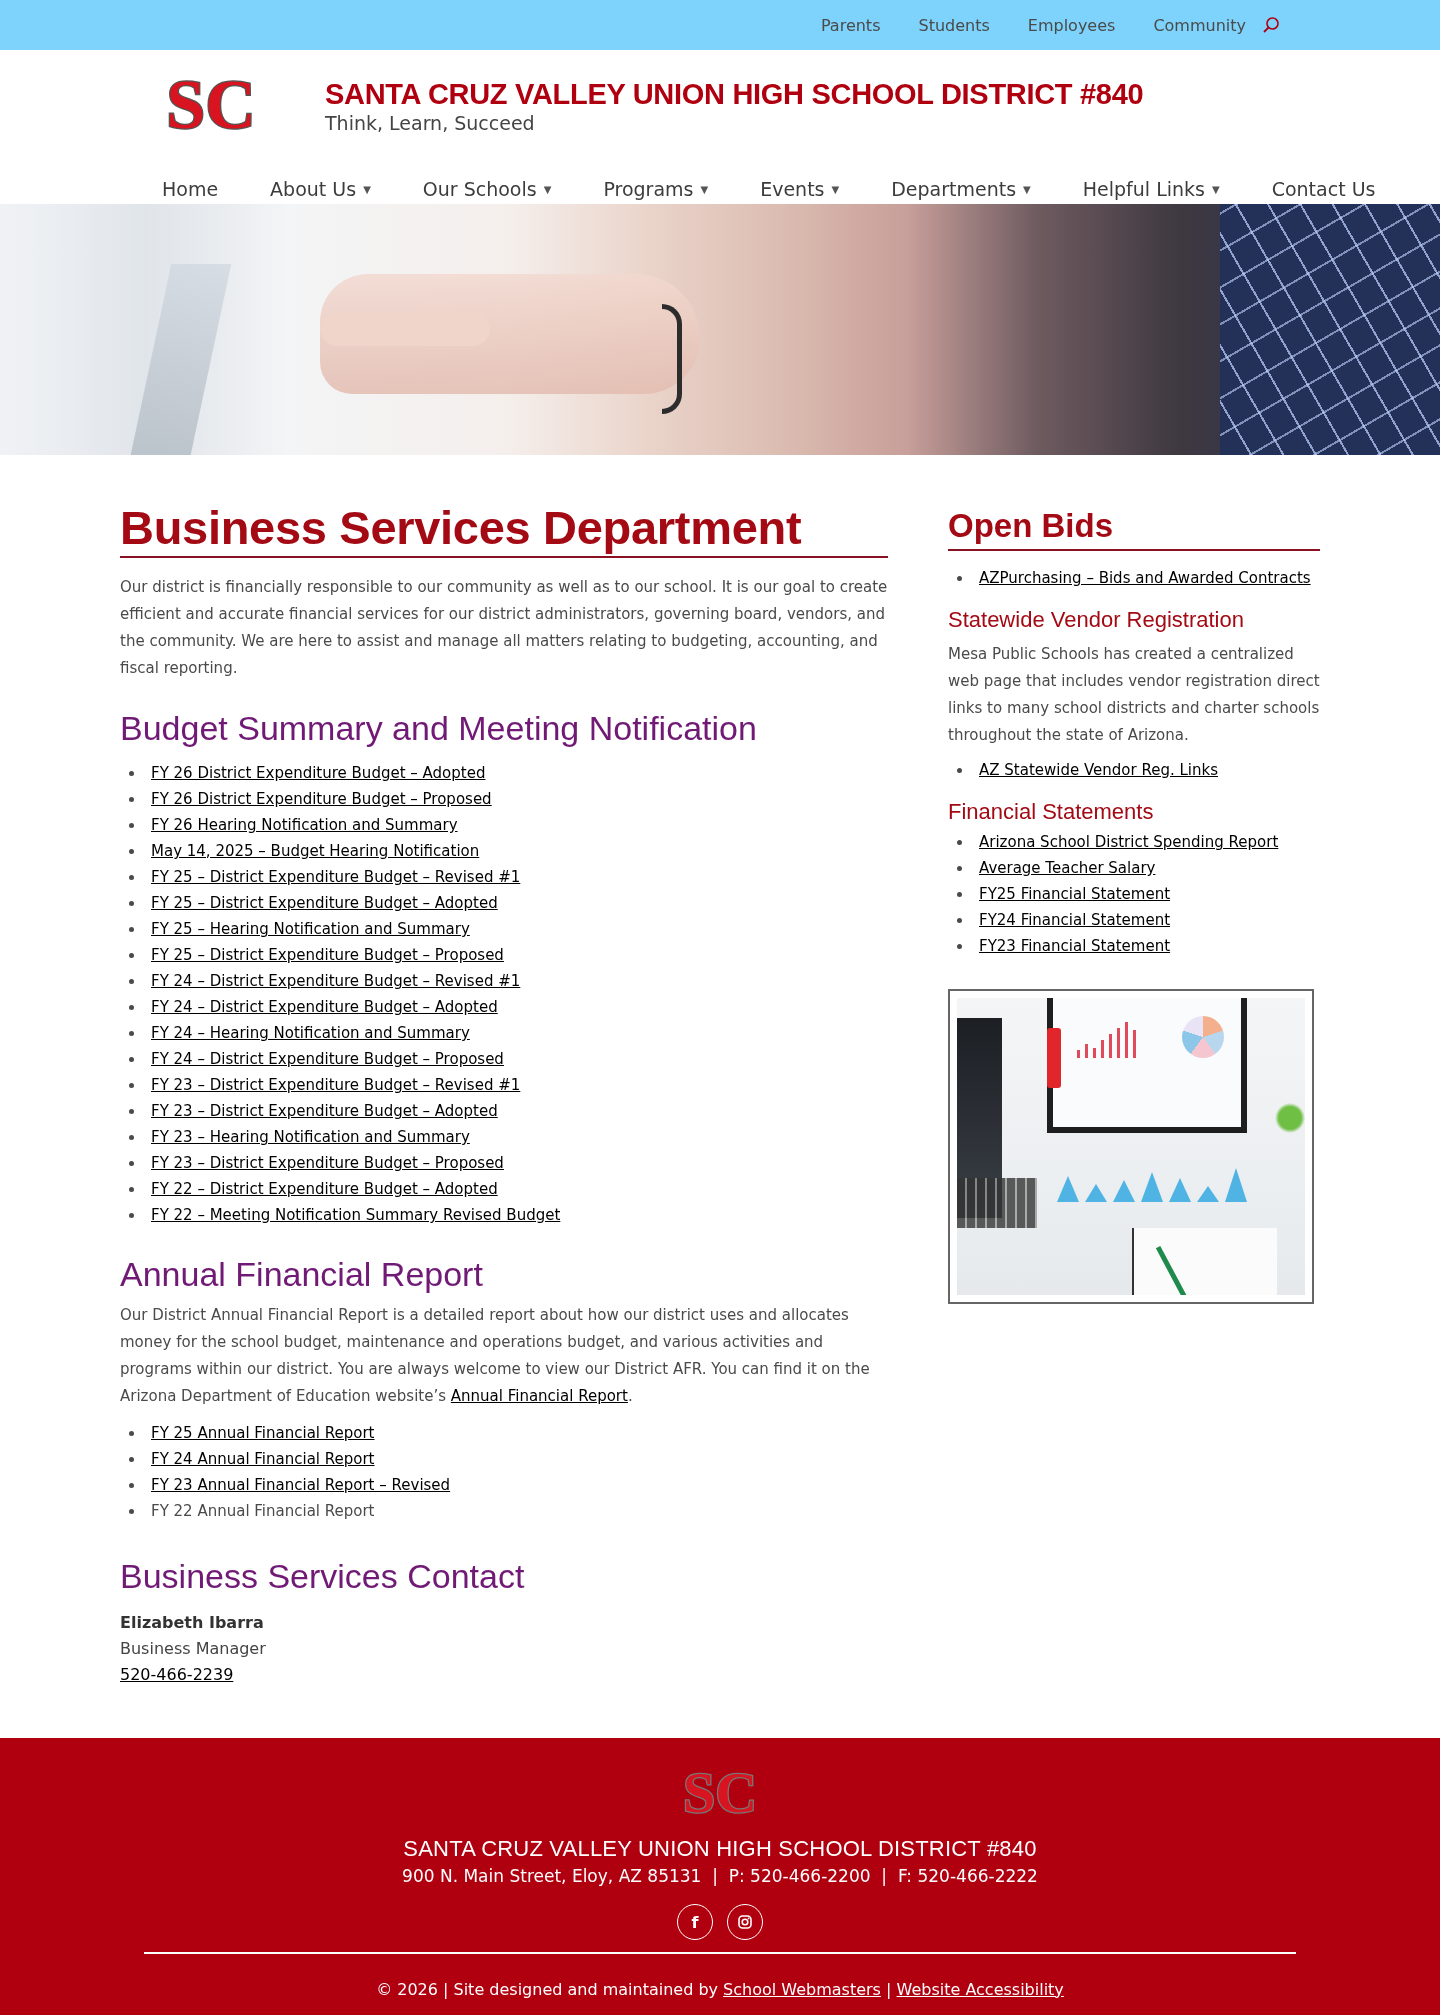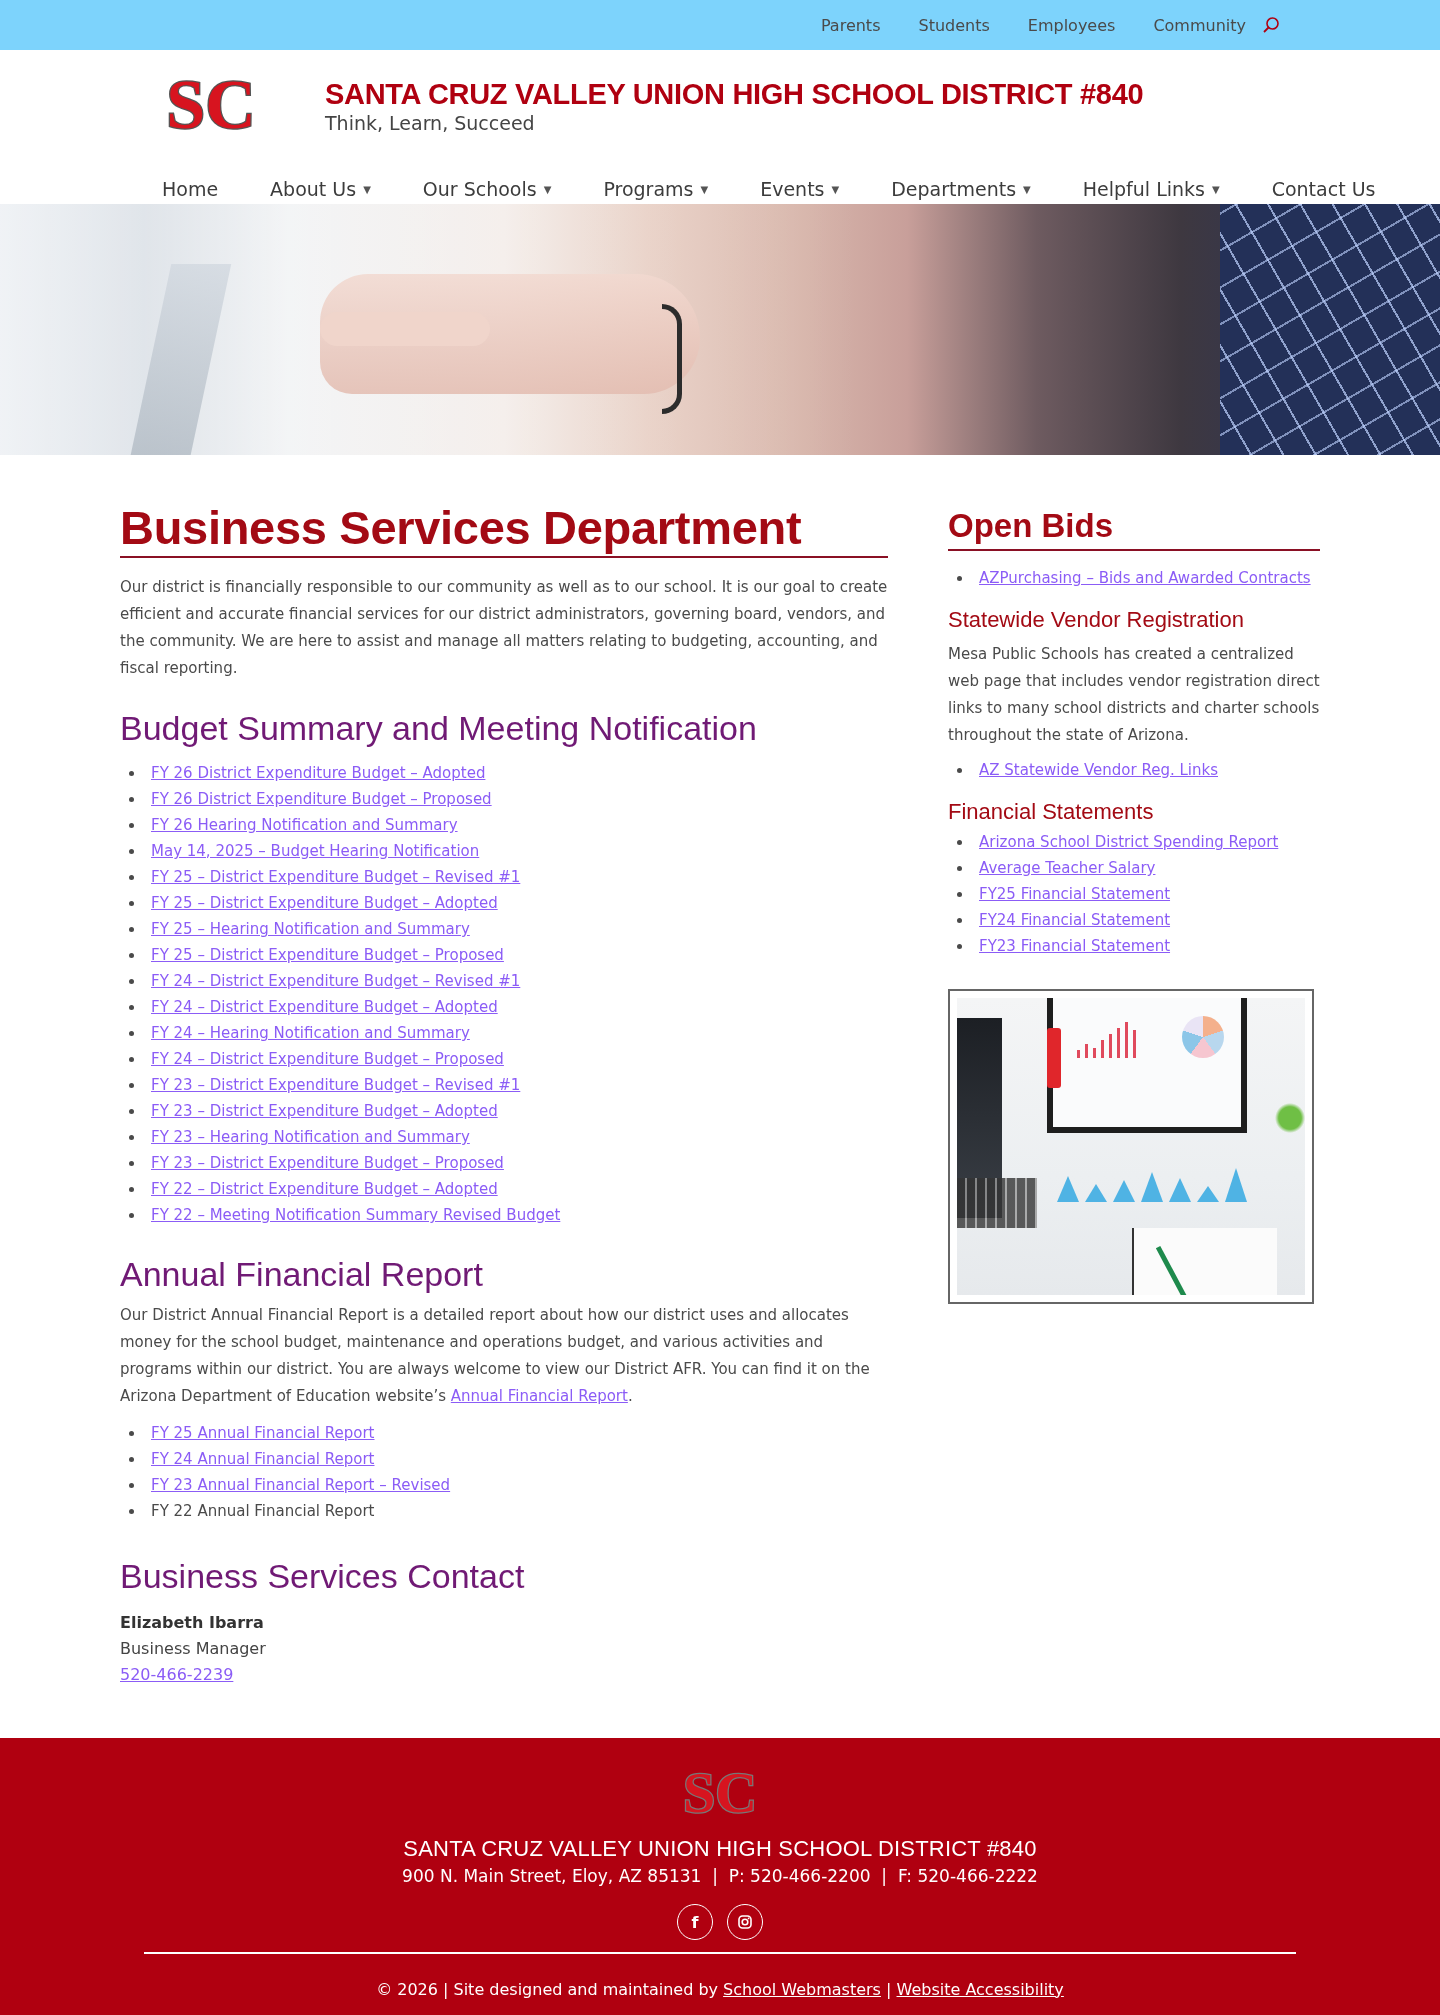--- a/index.html
+++ b/index.html
@@ -2,21 +2,21 @@
 <html><head>
   <meta charset="utf-8">
   <style>
     * { box-sizing: border-box; margin: 0; padding: 0; }
     body {
       width: 1440px;
       font-family: "DejaVu Sans", "Liberation Sans", sans-serif;
       color: #444;
       background: #fff;
     }
-    a { color: #8b5cf6; text-decoration: underline; }
+    a { color: #000000; text-decoration: underline; }
 
     
     .topbar {
       height: 50px;
       background: #7dd3fc;
       display: flex;
       align-items: center;
       justify-content: flex-end;
       padding-right: 160px;
     }

